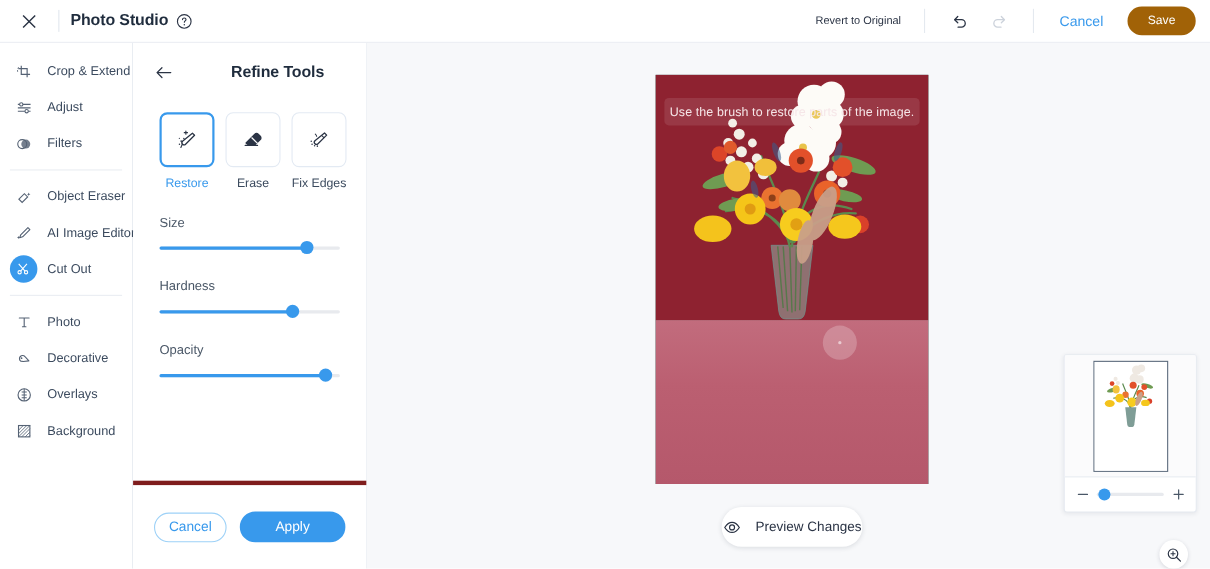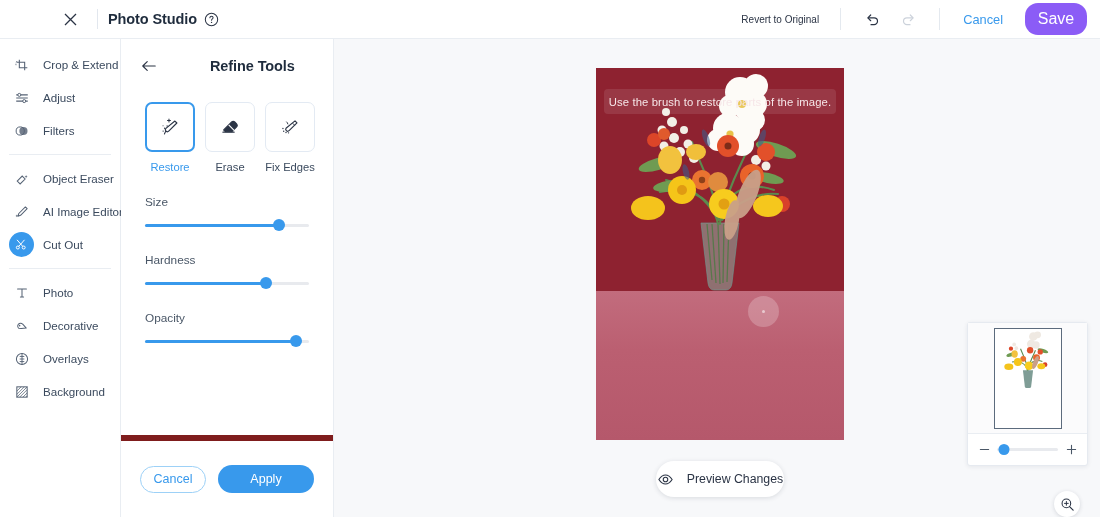--- a/index.html
+++ b/index.html
@@ -10,21 +10,21 @@
     overflow: hidden;
     color: #2b3445;
   }
   .app { position: relative; width: 1100px; height: 517px; background: #ffffff; }
 
   
   .topbar {
     position: absolute; top: 0; left: 0; width: 1100px; height: 39px;
     background: #ffffff;
     border-bottom: 1px solid #e9edf2;
-    display: flex; align-items: center; padding-left: 44px;
+    display: flex; align-items: center;
   }
   .close-btn {
     width: 34px; height: 34px; margin-left: 9px;
     display: flex; align-items: center; justify-content: center;
     cursor: pointer; border-radius: 4px;
   }
   .vsep { width: 1px; height: 20px; background: #e2e7ee; margin: 0 10px; }
   .app-title {
     font-size: 14.5px; font-weight: bold; letter-spacing: -0.1px;
     color: #1f2c3d;
@@ -38,22 +38,22 @@
   }
   .tb-sep { width: 1px; height: 22px; background: #e4e9ef; margin: 0 13px; }
   .icon-btn {
     width: 28px; height: 28px; display: flex; align-items: center; justify-content: center;
     cursor: pointer; border-radius: 4px; margin: 0 4px;
   }
   .cancel-link {
     font-size: 12.8px; color: #3899ec; cursor: pointer; padding: 6px 10px;
   }
   .save-btn {
-    margin-left: 12px; width: 62px; height: 32px; border-radius: 13px;
-    background: #8b5cf6; color: #ffffff; font-size: 16px;
+    margin-left: 12px; width: 62px; height: 26px; border-radius: 13px;
+    background: #a16207; color: #ffffff; font-size: 11px;
     display: flex; align-items: center; justify-content: center;
     cursor: default; border: none;
   }
 
   
   .sidebar {
     position: absolute; top: 39px; left: 0; width: 121px; height: 478px;
     background: #ffffff; border-right: 1px solid #e9edf2;
     padding-top: 9px;
   }
@@ -81,21 +81,21 @@
     display: flex; flex-direction: column;
   }
   .panel-head {
     display: flex; align-items: center; height: 54px; padding-left: 20px; gap: 40px;
   }
   .back-arrow { cursor: pointer; display: flex; align-items: center; color: #2b3445; }
   .panel-title {
     margin-left: 13px; font-size: 14.5px; font-weight: bold; color: #1f2c3d;
     letter-spacing: -0.1px;
   }
-  .panel-body { flex: 1; border-bottom: 6px solid #7f1d1d; }
+  .panel-body { flex: 1; border-bottom: 4px solid #7f1d1d; }
 
   .tools-row { display: flex; padding: 9px 0 0 24px; gap: 10px; }
   .tool { width: 50px; cursor: pointer; }
   .tool-box {
     width: 50px; height: 50px; border-radius: 7px;
     border: 1px solid #e3eaf3; background: #ffffff;
     display: flex; align-items: center; justify-content: center;
     color: #2b3445;
   }
   .tool.sel .tool-box { border: 2px solid #3899ec; }

